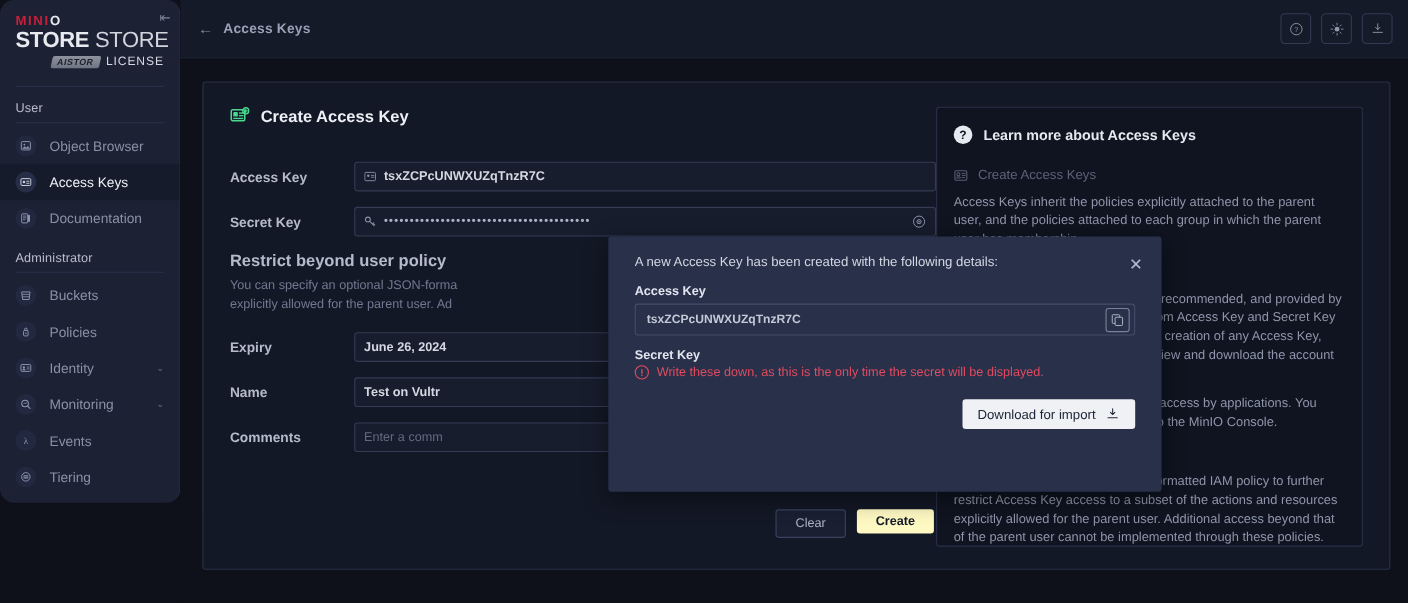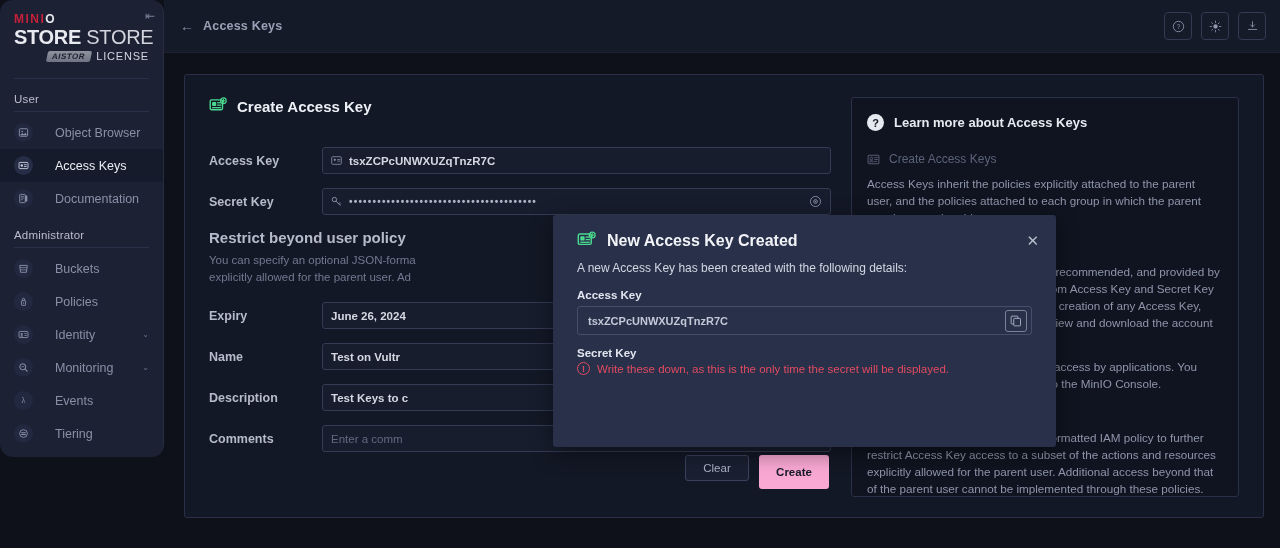--- a/index.html
+++ b/index.html
@@ -51,21 +51,21 @@
   }
 
   .nav-sep { height: 1px; background: #2a3048; margin: 6px 14px 0 14px; }
   .nav-section {
     font-size: 11.5px; color: #b9bdcc; padding: 14px 14px 6px 14px;
     letter-spacing: 0.2px;
   }
   .nav-section-rule { height: 1px; background: #2a3048; margin: 0 14px 4px 14px; }
 
   .nav-item {
-    display: flex; align-items: center; gap: 22px;
+    display: flex; align-items: center; gap: 12px;
     padding: 7px 14px; cursor: pointer; position: relative;
     color: #8a90a6; font-size: 12.5px;
   }
   .nav-item.active { background: #161b2b; color: #eceef4; }
   .nav-item .nav-ico {
     width: 19px; height: 19px; flex: 0 0 19px;
     border-radius: 50%; background: #222840;
     display: flex; align-items: center; justify-content: center;
     color: #8f95ab; font-size: 9px; position: relative;
   }
@@ -89,21 +89,20 @@
     background: #161b2a; color: #9197ad;
     display: flex; align-items: center; justify-content: center;
     cursor: pointer; font-size: 12px;
   }
 
   .content { padding: 21px 16px 0 20px; height: 495px; }
   .page-card {
     border: 1px solid #2a3048; border-radius: 3px;
     background: #131826; height: 444px;
     display: flex; padding: 22px 24px;
-    gap: 20px;
   }
   .form-col { flex: 1; min-width: 0; position: relative; }
   .side-col { width: 388px; flex: 0 0 388px; }
 
   .sec-title {
     display: flex; align-items: center; gap: 10px;
     font-size: 15px; color: #eef0f6; font-weight: bold;
     margin-bottom: 32px;
   }
   .row { display: flex; align-items: center; margin-bottom: 14px; }
@@ -141,22 +140,22 @@
 
   .bottom-btns {
     position: absolute; right: 2px; bottom: 6px; display: flex; gap: 10px;
   }
   .btn-ghost {
     min-width: 64px; height: 26px; border: 1px solid #3b4260; border-radius: 3px;
     background: #1a2031; color: #aeb3c5; font-size: 11.5px;
     display: flex; align-items: center; justify-content: center;
   }
   .btn-solid {
-    min-width: 70px; height: 34px; border-radius: 3px;
-    background: #f9a8d4; color: #151a28; font-size: 11.5px; font-weight: bold;
+    min-width: 70px; height: 22px; border-radius: 3px;
+    background: #fef9c3; color: #151a28; font-size: 11.5px; font-weight: bold;
     display: flex; align-items: center; justify-content: center;
   }
 
   
   .learn-card {
     border: 1px solid #2a3048; border-radius: 3px;
     background: #0f1420; padding: 16px 15px; height: 400px;
     overflow: hidden;
   }
   .learn-head {
@@ -467,26 +466,20 @@
           <div class="row">
             <div class="row-label">Expiry</div>
             <div class="inp">
                 <span>June 26, 2024</span>
               </div>
           </div>
           <div class="row">
             <div class="row-label">Name</div>
             <div class="inp">
                 <span>Test on Vultr</span>
-              </div>
-          </div>
-          <div class="row">
-            <div class="row-label">Description</div>
-            <div class="inp">
-                <span>Test Keys to c</span>
               </div>
           </div>
           <div class="row">
             <div class="row-label">Comments</div>
             <div class="inp placeholder">
                 <span>Enter a comm</span>
               </div>
           </div>
 
           <div class="bottom-btns">
@@ -542,32 +535,20 @@
               </div>
           </div>
         </aside>
 
       </div>
     </div>
 
     <div class="modal">
       <span class="modal-close">✕</span>
 
-      <div class="modal-title">
-        <svg width="19" height="19" viewBox="0 0 22 22">
-          <rect x="1.5" y="3.5" width="15" height="12" rx="1.6" fill="none" stroke="#4ad98f" stroke-width="1.7"></rect>
-          <rect x="3.8" y="6" width="5" height="5" rx="1" fill="#4ad98f"></rect>
-          <rect x="10" y="6.3" width="5" height="1.5" fill="#4ad98f"></rect>
-          <rect x="10" y="9.2" width="5" height="1.5" fill="#4ad98f"></rect>
-          <rect x="3.8" y="12.3" width="11" height="1.5" fill="#4ad98f"></rect>
-          <circle cx="17.6" cy="4.6" r="3.4" fill="none" stroke="#4ad98f" stroke-width="1.5"></circle>
-          <path d="M17.6 2.9v3.4M15.9 4.6h3.4" stroke="#4ad98f" stroke-width="1.3" stroke-linecap="round"></path>
-        </svg>
-        <span>New Access Key Created</span>
-      </div>
 
       <div class="modal-lead">A new Access Key has been created with the following details:</div>
 
       <div class="modal-flabel">Access Key</div>
       <div class="modal-inp">
         <span class="val">tsxZCPcUNWXUZqTnzR7C</span>
         <span class="copy-btn">
           <svg width="12" height="12" viewBox="0 0 16 16">
               <rect x="1.5" y="1.5" width="9" height="10.5" rx="1" fill="none" stroke="#aeb4c6" stroke-width="1.2"></rect>
               <rect x="5" y="4.5" width="9" height="10" rx="1" fill="#28304a" stroke="#aeb4c6" stroke-width="1.2"></rect>
@@ -575,16 +556,24 @@
         </span>
       </div>
 
       <div class="modal-flabel">Secret Key</div>
 
       <div class="warn">
         <span class="w-ico">!</span>
         <span>Write these down, as this is the only time the secret will be displayed.</span>
       </div>
 
+      <div class="modal-actions">
+        <div class="btn-download">
+          <span>Download for import</span>
+          <svg width="13" height="13" viewBox="0 0 20 20">
+              <path d="M10 2.5v8M10 10.5l-3-3M10 10.5l3-3M3.5 15h13" fill="none" stroke="#20273c" stroke-width="1.5" stroke-linecap="round"></path>
+            </svg>
+        </div>
+      </div>
     </div>
 
   </main>
 </div>
 
 </body></html>

